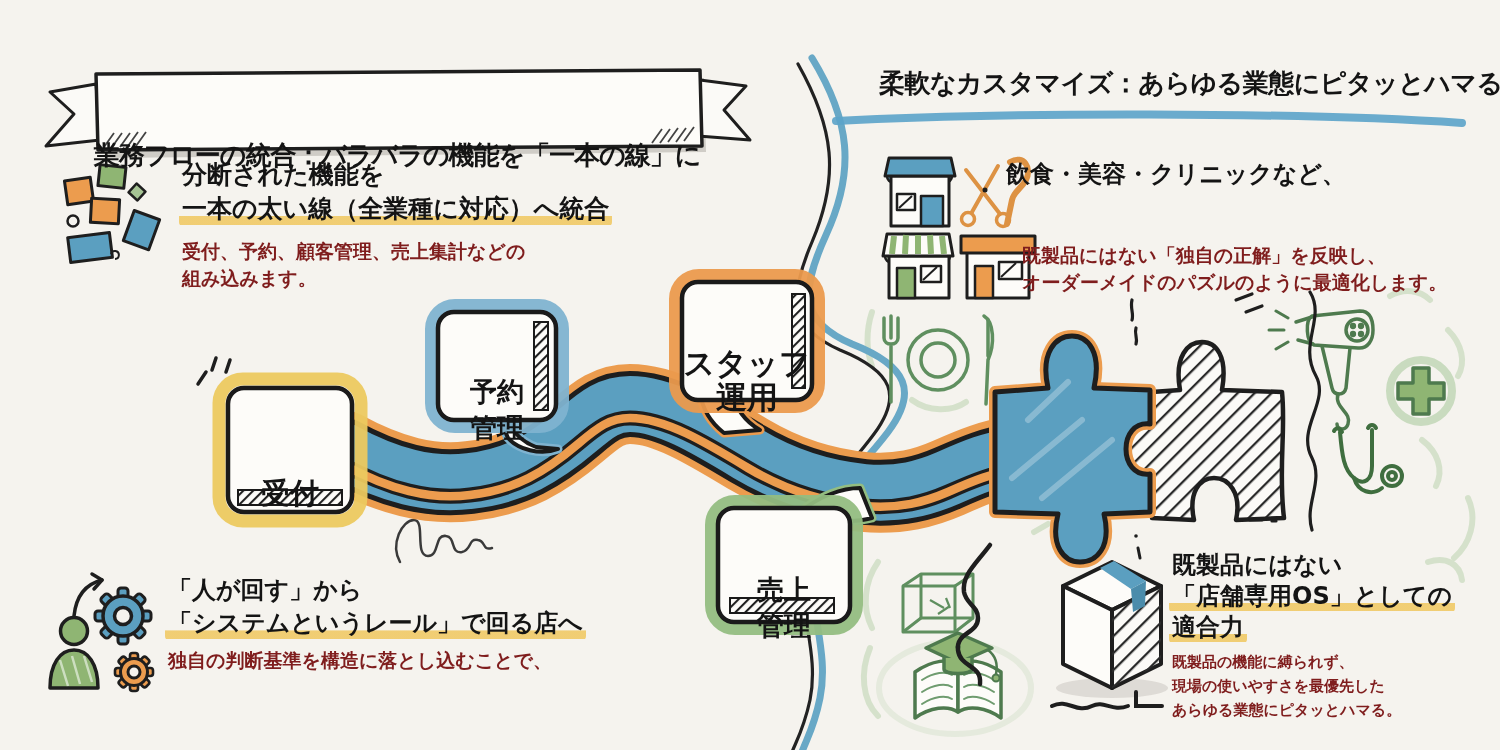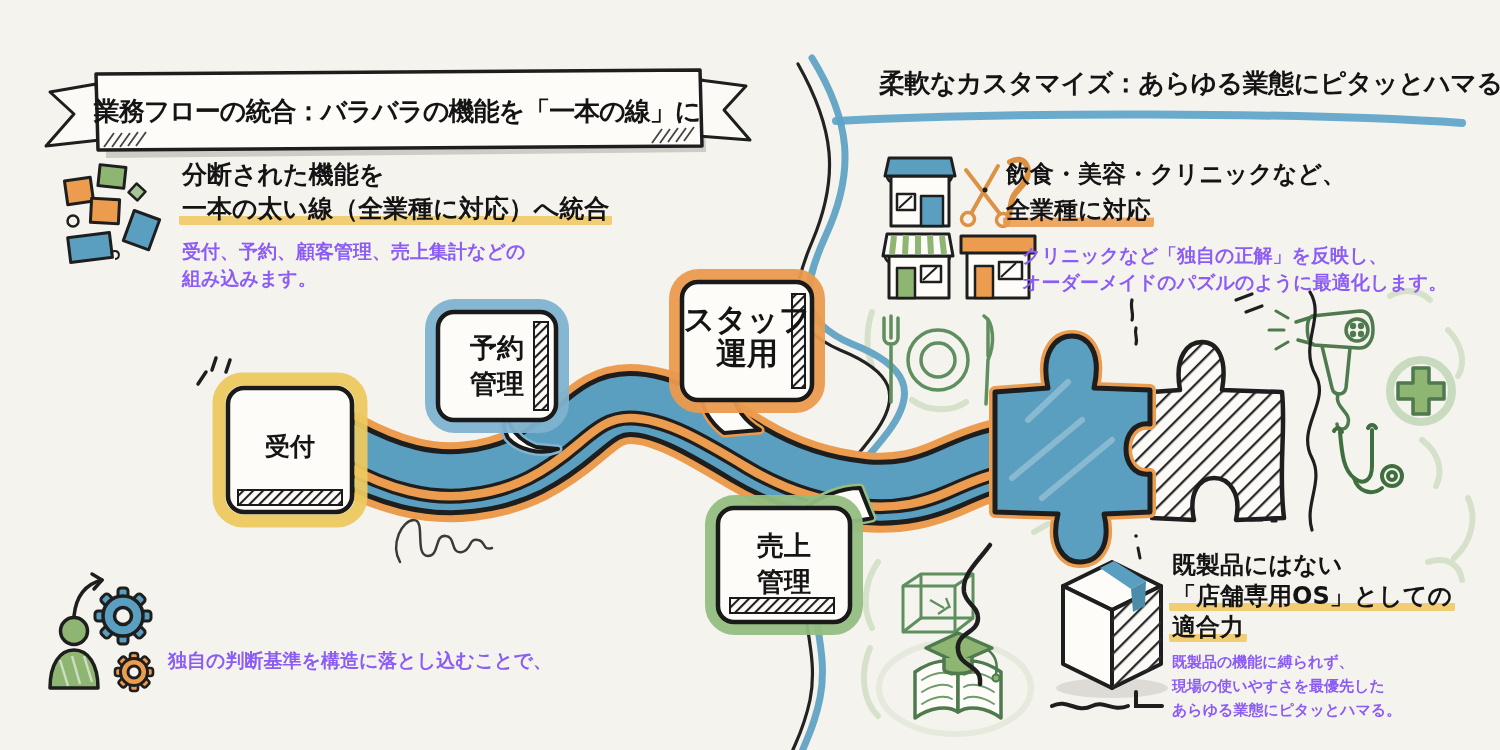--- a/index.html
+++ b/index.html
@@ -1,22 +1,22 @@
 <!DOCTYPE html>
 <html><head>
 <meta charset="utf-8">
 <style>
   html,body{margin:0;padding:0;background:#e8e6e1;}
   .stage{position:relative;width:1500px;height:750px;background:#f5f3ee;overflow:hidden;
          font-family:"DejaVu Sans","Liberation Sans",sans-serif;}
   .stage svg.art{position:absolute;left:0;top:0;z-index:1;}
   .t{position:absolute;z-index:5;color:#171717;}
   .h{font-weight:700;color:#141414;}
-  .b{font-weight:600;color:#8b5cf6;}
-  .ctr{text-align:center;}
+  .b{font-weight:600;color:#7f1d1d;}
+  .ctr{text-align:center;margin-top:44px;}
   .mk{display:inline-block;padding:0 3px;margin:0 -3px;border-radius:4px;}
   .mk-y{background-image:linear-gradient(to bottom,rgba(0,0,0,0) 70%,rgba(240,199,94,.85) 72%,rgba(240,199,94,.85) 97%,rgba(0,0,0,0) 98%);}
   .mk-o{background-image:linear-gradient(to bottom,rgba(0,0,0,0) 70%,rgba(235,154,77,.85) 72%,rgba(235,154,77,.85) 97%,rgba(0,0,0,0) 98%);}
   .nowrap{white-space:nowrap;}
 </style>
 </head>
 <body>
 
 <div class="stage">
 
@@ -291,46 +291,49 @@
 
 <div class="t" style="left:182px;top:158px;font-size:25px;line-height:34px;">
   <div class="h nowrap">分断された機能を</div>
   <div class="h nowrap"><span class="mk mk-y">一本の太い線（全業種に対応）へ統合</span></div>
 </div>
 <div class="t b" style="left:182px;top:238px;font-size:19px;line-height:26.5px;">
   <div class="nowrap">受付、予約、顧客管理、売上集計などの</div>
   <div class="nowrap">組み込みます。</div>
 </div>
 
-<div class="t h ctr" style="left:228px;top:430px;width:124px;font-size:25px;">受付</div>
+<div class="t h ctr" style="left:228px;top:430px;width:124px;font-size:29px;">受付</div>
 <div class="t h ctr" style="left:438px;top:330px;width:118px;font-size:27px;line-height:36px;">
   <div>予約</div>
   <div>管理</div>
 </div>
 <div class="t h ctr" style="left:682px;top:302px;width:130px;font-size:31px;line-height:34px;">
   <div>スタッフ</div>
   <div>運用</div>
 </div>
 <div class="t h ctr" style="left:718px;top:528px;width:132px;font-size:27px;line-height:36px;">
   <div>売上</div>
   <div>管理</div>
 </div>
 
+<div class="t" style="left:168px;top:574px;font-size:24px;line-height:33px;">
+  <div class="h nowrap">「人が回す」から</div>
+  <div class="h nowrap"><span class="mk mk-y">「システムというレール」で回る店へ</span></div>
+</div>
 <div class="t b" style="left:168px;top:648px;font-size:19px;line-height:25.5px;">
   <div class="nowrap">独自の判断基準を構造に落とし込むことで、</div>
 </div>
 
 <div class="t h nowrap" style="left:879px;top:66px;font-size:26px;letter-spacing:-0.5px;">柔軟なカスタマイズ：あらゆる業態にピタッとハマる</div>
 
 <div class="t" style="left:1006px;top:156px;font-size:24px;line-height:36px;">
   <div class="h nowrap">飲食・美容・クリニックなど、</div>
-  <div class="h nowrap"><span class="mk mk-o">全業種に対応</span></div>
 </div>
 <div class="t b" style="left:1022px;top:242px;font-size:19px;line-height:27px;">
-  <div class="nowrap">クリニックなど「独自の正解」を反映し、</div>
+  <div class="nowrap">既製品にはない「独自の正解」を反映し、</div>
   <div class="nowrap">オーダーメイドのパズルのように最適化します。</div>
 </div>
 
 <div class="t" style="left:1172px;top:550px;font-size:24px;line-height:31px;">
   <div class="h nowrap">既製品にはない</div>
   <div class="h nowrap"><span class="mk mk-y">「店舗専用OS」としての</span></div>
   <div class="h nowrap"><span class="mk mk-y">適合力</span></div>
 </div>
 <div class="t b" style="left:1172px;top:650px;font-size:15px;line-height:24px;">
   <div class="nowrap">既製品の機能に縛られず、</div>

